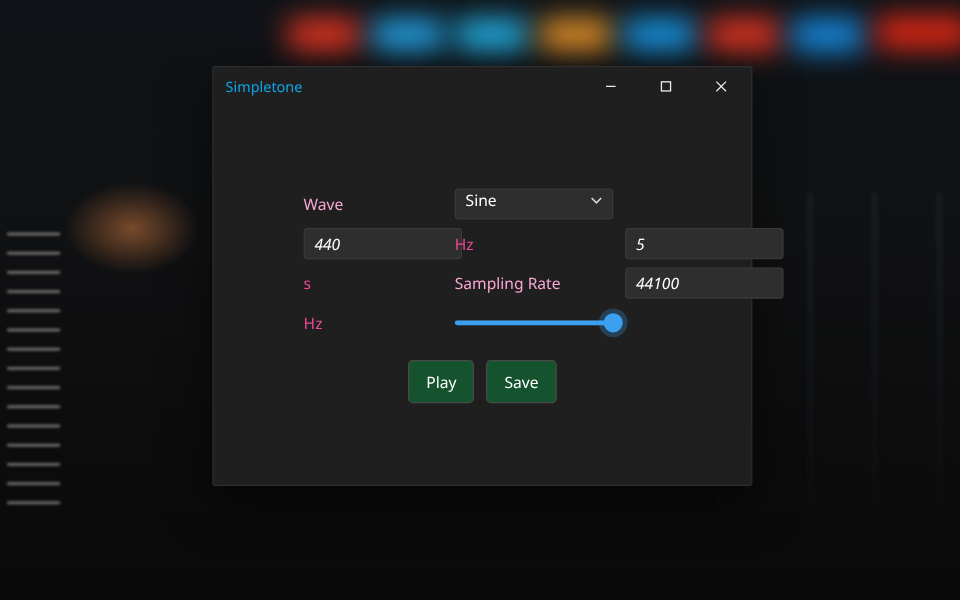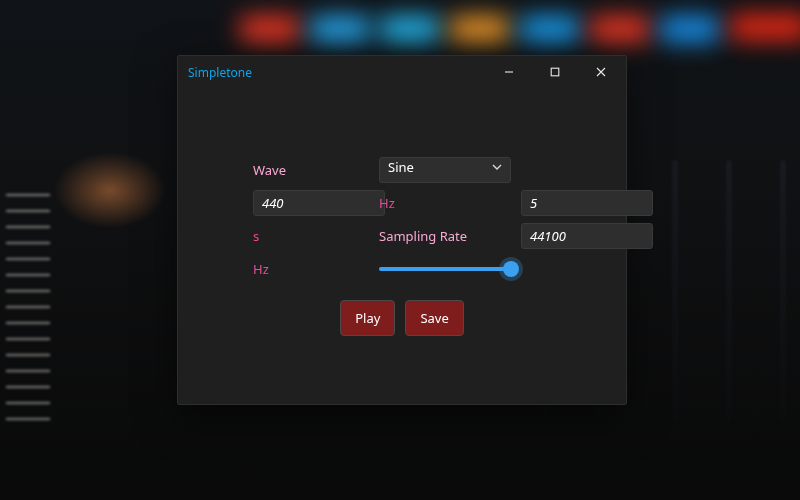--- a/index.html
+++ b/index.html
@@ -79,21 +79,21 @@
   input.input { width: 132px; font-style: italic; }
 
   .slider-wrap { width: 132px; height: 26px; display:flex; align-items:center; position:relative; }
   .track-bg { position:absolute; left:0; right:0; height:4px; background:#3a3a3a; border-radius:2px; }
   .track-fill { position:absolute; left:0; height:4px; background:#3aa0ef; border-radius:2px; }
   .thumb { position:absolute; width:16px; height:16px; border-radius:50%; background:#3aa0ef; box-shadow:0 0 0 4px rgba(58,160,239,0.25); transform:translateX(-50%); }
 
   .buttons { margin-top: 18px; display:flex; gap:10px; }
   .btn {
     height: 36px; padding: 0 14px;
-    background: #7f1d1d;
+    background: #14532d;
     border: 1px solid #4a4a4a;
     border-radius: 4px;
     color: #ffffff; font-size: 13px;
     display:flex; align-items:center; justify-content:center;
   }
 </style>
 </head>
 <body>
 
 <div class="bg">

